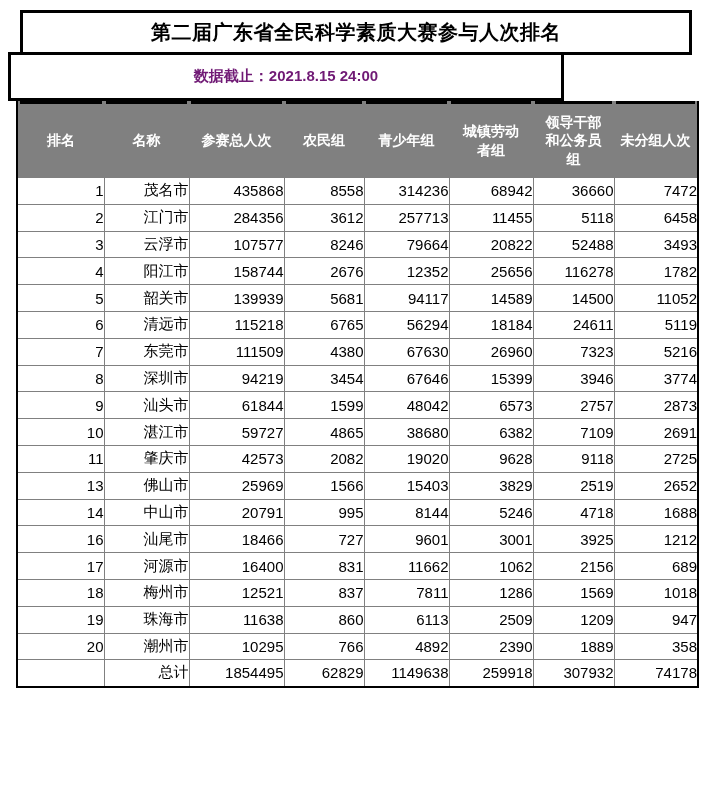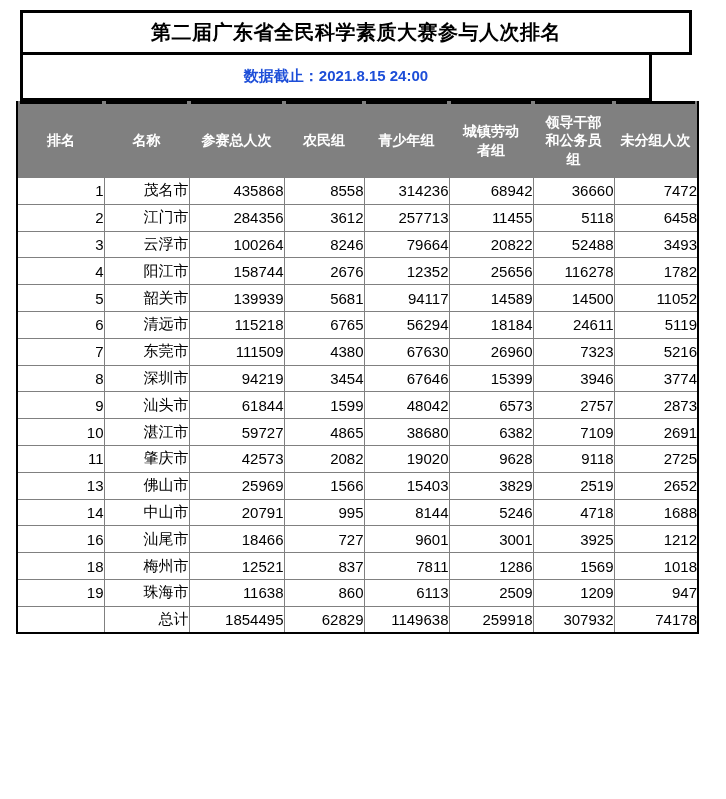--- a/index.html
+++ b/index.html
@@ -26,32 +26,32 @@
     display: flex;
     align-items: center;
     justify-content: center;
     font-size: 20px;
     font-weight: bold;
     color: #000000;
     letter-spacing: 0.5px;
   }
   .subtitle-box {
     position: absolute;
-    left: 20px;
+    left: 8px;
     top: 52px;
-    width: 632px;
+    width: 556px;
     height: 49px;
     box-sizing: border-box;
     border: 3px solid #000000;
     display: flex;
     align-items: center;
     justify-content: center;
     font-size: 15px;
     font-weight: bold;
-    color: #1d4ed8;
+    color: #701a75;
   }
   table.data-table {
     position: absolute;
     left: 16px;
     top: 101px;
     width: 681px;
     table-layout: fixed;
     border-collapse: collapse;
     border-left: 2px solid #000000;
     border-right: 2px solid #000000;
@@ -153,21 +153,21 @@
           <td class="cell-num">284356</td>
           <td class="cell-num">3612</td>
           <td class="cell-num">257713</td>
           <td class="cell-num">11455</td>
           <td class="cell-num">5118</td>
           <td class="cell-num">6458</td>
         </tr>
         <tr>
           <td class="cell-num">3</td>
           <td class="cell-name">云浮市</td>
-          <td class="cell-num">100264</td>
+          <td class="cell-num">107577</td>
           <td class="cell-num">8246</td>
           <td class="cell-num">79664</td>
           <td class="cell-num">20822</td>
           <td class="cell-num">52488</td>
           <td class="cell-num">3493</td>
         </tr>
         <tr>
           <td class="cell-num">4</td>
           <td class="cell-name">阳江市</td>
           <td class="cell-num">158744</td>
@@ -271,40 +271,60 @@
           <td class="cell-num">16</td>
           <td class="cell-name">汕尾市</td>
           <td class="cell-num">18466</td>
           <td class="cell-num">727</td>
           <td class="cell-num">9601</td>
           <td class="cell-num">3001</td>
           <td class="cell-num">3925</td>
           <td class="cell-num">1212</td>
         </tr>
         <tr>
+          <td class="cell-num">17</td>
+          <td class="cell-name">河源市</td>
+          <td class="cell-num">16400</td>
+          <td class="cell-num">831</td>
+          <td class="cell-num">11662</td>
+          <td class="cell-num">1062</td>
+          <td class="cell-num">2156</td>
+          <td class="cell-num">689</td>
+        </tr>
+        <tr>
           <td class="cell-num">18</td>
           <td class="cell-name">梅州市</td>
           <td class="cell-num">12521</td>
           <td class="cell-num">837</td>
           <td class="cell-num">7811</td>
           <td class="cell-num">1286</td>
           <td class="cell-num">1569</td>
           <td class="cell-num">1018</td>
         </tr>
         <tr>
           <td class="cell-num">19</td>
           <td class="cell-name">珠海市</td>
           <td class="cell-num">11638</td>
           <td class="cell-num">860</td>
           <td class="cell-num">6113</td>
           <td class="cell-num">2509</td>
           <td class="cell-num">1209</td>
           <td class="cell-num">947</td>
         </tr>
         <tr>
+          <td class="cell-num">20</td>
+          <td class="cell-name">潮州市</td>
+          <td class="cell-num">10295</td>
+          <td class="cell-num">766</td>
+          <td class="cell-num">4892</td>
+          <td class="cell-num">2390</td>
+          <td class="cell-num">1889</td>
+          <td class="cell-num">358</td>
+        </tr>
+        <tr>
           <td class="cell-num"></td>
           <td class="cell-name">总计</td>
           <td class="cell-num">1854495</td>
           <td class="cell-num">62829</td>
           <td class="cell-num">1149638</td>
           <td class="cell-num">259918</td>
           <td class="cell-num">307932</td>
           <td class="cell-num">74178</td>
         </tr>
       </tbody>

